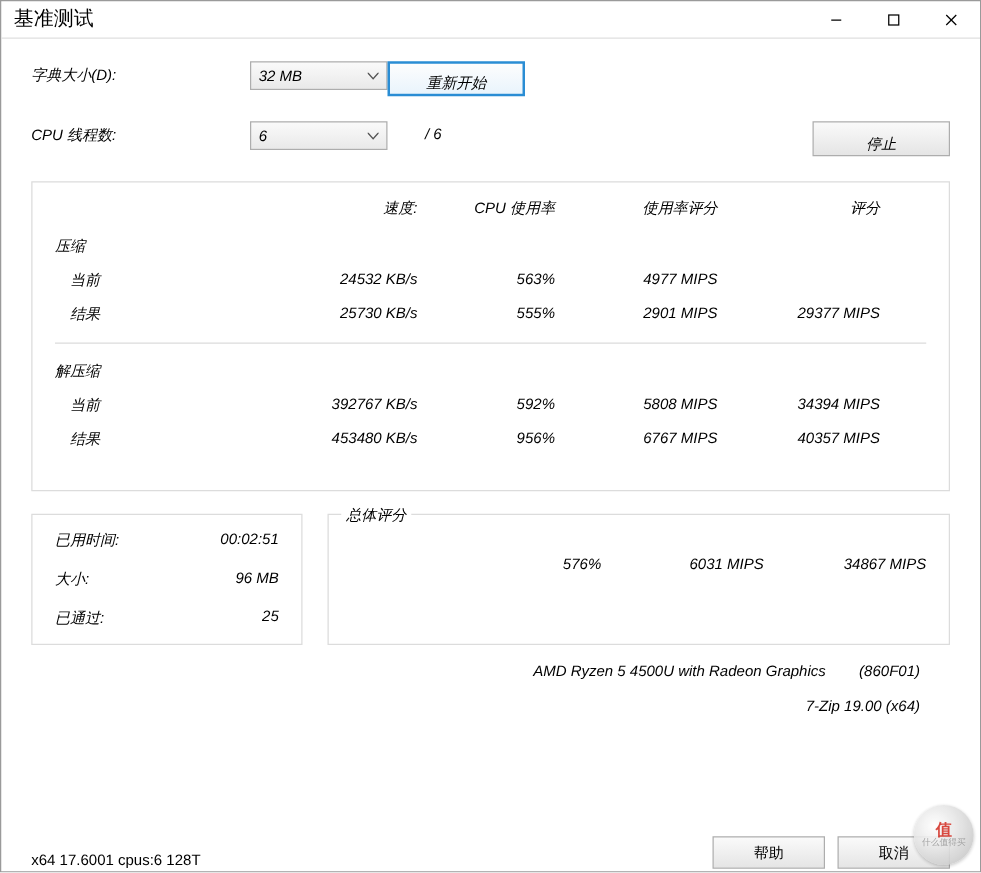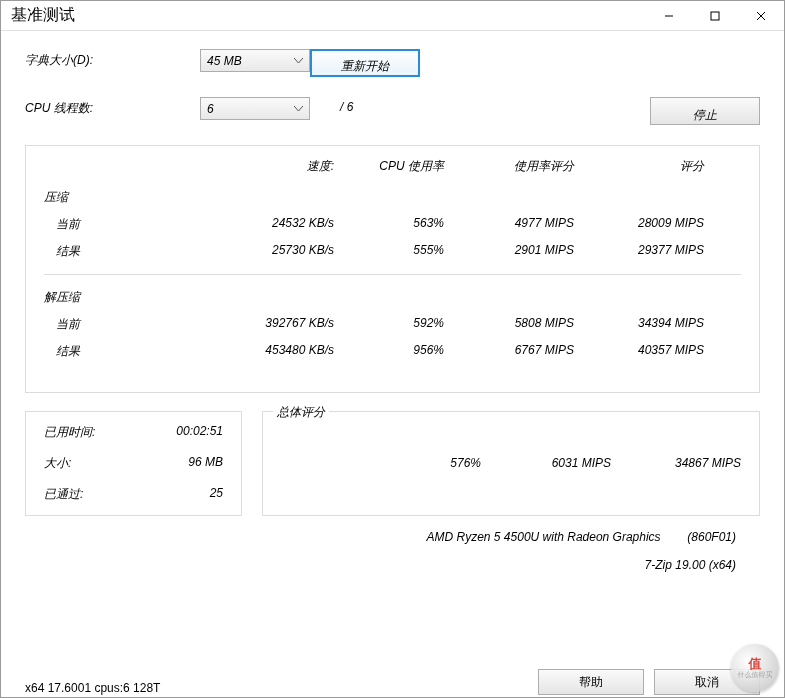--- a/index.html
+++ b/index.html
@@ -25,28 +25,28 @@
     .results-header > div:first-child, .data-row > div:first-child { text-align: left; }
     .section-title { text-align: left; margin-bottom: 10px; }
     .data-row { margin-bottom: 10px; }
     .data-row .rowlabel { padding-left: 12px; }
     .section { margin-bottom: 14px; }
     .hr { border-top: 1px solid #dcdcdc; margin: 6px 0 14px 0; }
     .bottom-row { display: flex; gap: 20px; margin-bottom: 10px; }
     .bottom-left { border: 1px solid #dcdcdc; padding: 12px 18px; width: 300px; }
     .bl-row { display: flex; justify-content: space-between; margin-bottom: 14px; }
     .bl-row:last-child { margin-bottom: 0; }
-    .bottom-right { border: 1px solid #dcdcdc; padding: 28px 18px; flex: 1; position: relative; }
+    .bottom-right { border: 1px solid #dcdcdc; padding: 16px 18px; flex: 1; position: relative; }
     .fieldset-label { position: absolute; top: -8px; left: 10px; background: #fff; padding: 0 4px; }
     .overall-row { display: grid; grid-template-columns: 90px 110px 130px 130px; text-align: right; margin-top: 16px; }
     .cpu-line { text-align: right; margin: 4px 24px 6px 0; }
     .zip-line { text-align: right; margin: 8px 24px 0 0; }
     .footer { display: flex; align-items: flex-end; padding: 8px 24px 2px 24px; }
     .footer-status { flex: 1; }
-    .footer-btn { width: 106px; height: 26px; border: 1px solid #adadad; background: linear-gradient(#fafafa,#e5e5e5); display: flex; align-items: center; justify-content: center; margin-left: 10px; }
+    .footer-btn { width: 90px; height: 26px; border: 1px solid #adadad; background: linear-gradient(#fafafa,#e5e5e5); display: flex; align-items: center; justify-content: center; margin-left: 10px; }
     .watermark { position: absolute; right: 6px; bottom: 6px; width: 48px; height: 48px; border-radius: 50%; background: radial-gradient(circle at 35% 35%, #fff 0%, #e6e6e6 40%, #bcbcbc 100%); display: flex; align-items: center; justify-content: center; font-size: 7px; color: #999; text-align:center; line-height:1.1; box-shadow: 0 1px 3px rgba(0,0,0,0.25); opacity:0.9;}
     .watermark .inner { font-weight:bold; color:#d4352b; font-size:13px; }
   </style>
 </head>
 <body>
 
 <div class="window">
   <div class="titlebar">
     <span class="titlebar-title">基准测试</span>
     <div class="titlebar-btns">
@@ -68,21 +68,21 @@
         </div>
     </div>
   </div>
 
   <div class="content">
 
     <div class="top-controls">
       <div class="control-row">
         <div class="control-label">字典大小(D):</div>
         <div class="select">
-          <span>45 MB</span>
+          <span>32 MB</span>
           <span class="select-chevron">
               <svg viewBox="0 0 9 6">
                 <path d="M0 0 L4.5 5 L9 0" fill="none" stroke="#555" stroke-width="1"></path>
               </svg>
             </span>
         </div>
         <div class="action-btn primary">
             <span>重新开始</span>
           </div>
       </div>
@@ -112,21 +112,20 @@
         <div>评分</div>
       </div>
 
       <div class="section">
         <div class="section-title">压缩</div>
         <div class="data-row">
           <div class="rowlabel">当前</div>
           <div>24532 KB/s</div>
           <div>563%</div>
           <div>4977 MIPS</div>
-          <div>28009 MIPS</div>
         </div>
         <div class="data-row">
           <div class="rowlabel">结果</div>
           <div>25730 KB/s</div>
           <div>555%</div>
           <div>2901 MIPS</div>
           <div>29377 MIPS</div>
         </div>
       </div>
 

